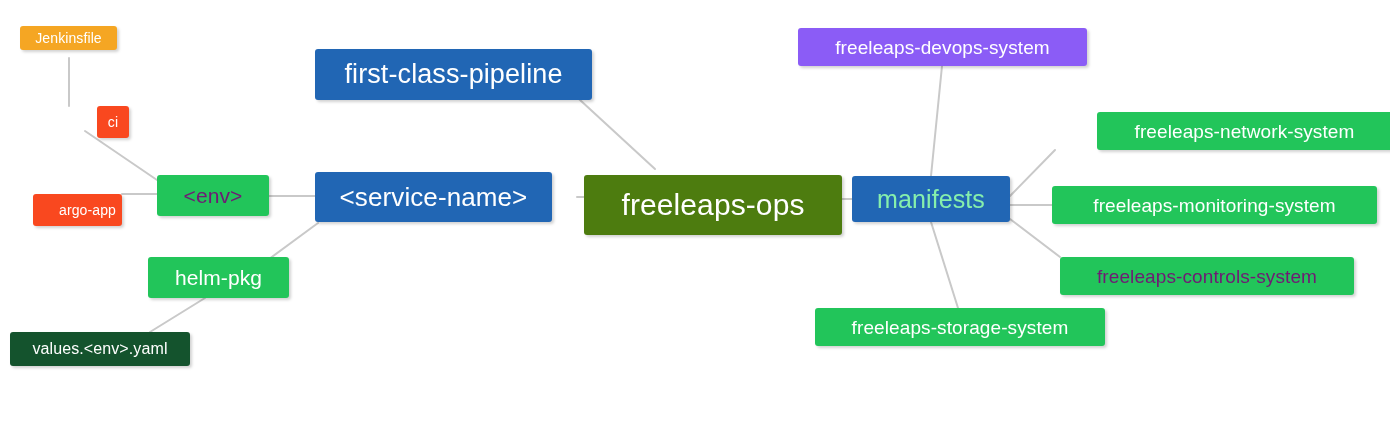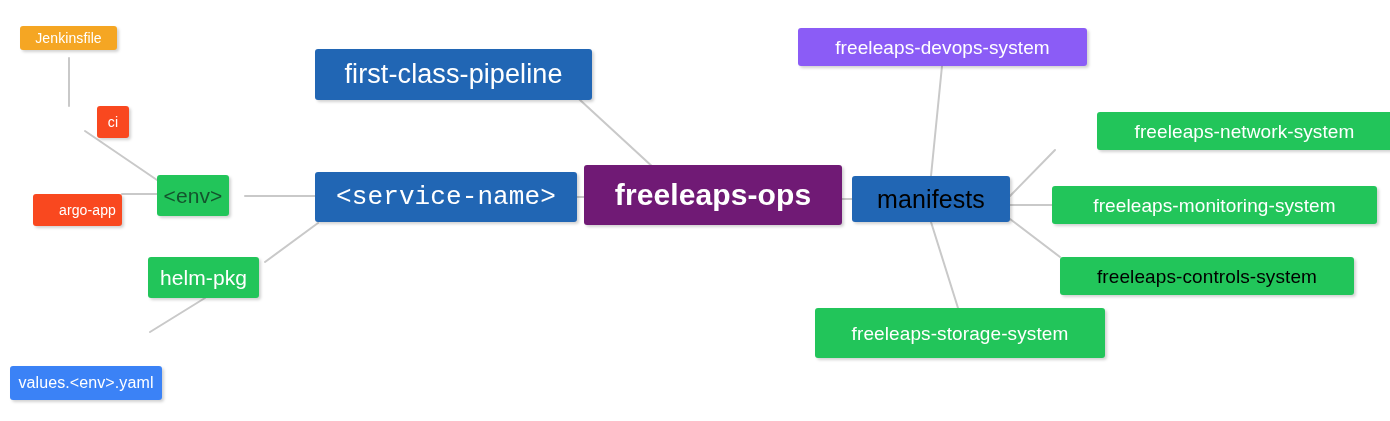--- a/index.html
+++ b/index.html
@@ -65,50 +65,50 @@
   <div id="node-layer">
       <div class="node" style="left: 20px; top: 26px; width: 97px; height: 24px; background: rgb(245, 166, 35); font-size: 14px; color: rgb(255, 255, 255);">
         <span class="node-label">Jenkinsfile</span>
       </div>
       <div class="node" style="left: 53px; top: 106px; width: 32px; height: 32px; background: rgb(249, 72, 31); font-size: 14px; color: rgb(255, 255, 255); margin-left: 44px;">
         <span class="node-label">ci</span>
       </div>
       <div class="node" style="left: 33px; top: 194px; width: 89px; height: 32px; background: rgb(249, 72, 31); font-size: 14px; color: #ffffff; padding-left: 20px;">
         <span class="node-label">argo-app</span>
       </div>
-      <div class="node" style="left: 157px; top: 175px; width: 72px; height: 41px; background: rgb(34, 197, 90); font-size: 21px; color: #14532d;">
+      <div class="node" style="left: 157px; top: 175px; width: 112px; height: 41px; background: rgb(34, 197, 90); font-size: 21px; color: #701a75;">
         <span class="node-label">&lt;env&gt;</span>
       </div>
-      <div class="node" style="left: 148px; top: 257px; width: 111px; height: 41px; background: rgb(34, 197, 90); font-size: 21px; color: rgb(255, 255, 255);">
+      <div class="node" style="left: 148px; top: 257px; width: 141px; height: 41px; background: rgb(34, 197, 90); font-size: 21px; color: rgb(255, 255, 255);">
         <span class="node-label">helm-pkg</span>
       </div>
-      <div class="node" style="left: 10px; top: 332px; width: 152px; height: 34px; background: #3b82f6; font-size: 16px; color: rgb(255, 255, 255); margin-top: 34px;">
+      <div class="node" style="left: 10px; top: 332px; width: 180px; height: 34px; background: #14532d; font-size: 16px; color: rgb(255, 255, 255);">
         <span class="node-label">values.&lt;env&gt;.yaml</span>
       </div>
       <div class="node" style="left: 315px; top: 37px; width: 277px; height: 51px; background: rgb(33, 102, 180); font-size: 27px; color: rgb(255, 255, 255); margin-top: 12px;">
         <span class="node-label">first-class-pipeline</span>
       </div>
-      <div class="node" style="left: 315px; top: 172px; width: 262px; height: 50px; background: rgb(33, 102, 180); font-size: 26px; color: rgb(255, 255, 255); font-family: Liberation Mono, monospace;">
+      <div class="node" style="left: 315px; top: 172px; width: 237px; height: 50px; background: rgb(33, 102, 180); font-size: 26px; color: rgb(255, 255, 255);">
         <span class="node-label">&lt;service-name&gt;</span>
       </div>
-      <div class="node" style="left: 584px; top: 165px; width: 258px; height: 60px; background: #701a75; font-size: 30px; color: rgb(255, 255, 255); font-weight: bold;">
+      <div class="node" style="left: 584px; top: 175px; width: 258px; height: 60px; background: #4d7c0f; font-size: 30px; color: rgb(255, 255, 255);">
         <span class="node-label">freeleaps-ops</span>
       </div>
-      <div class="node" style="left: 852px; top: 176px; width: 158px; height: 46px; background: rgb(33, 102, 180); font-size: 25px; color: #000000;">
+      <div class="node" style="left: 852px; top: 176px; width: 158px; height: 46px; background: rgb(33, 102, 180); font-size: 25px; color: #86efac;">
         <span class="node-label">manifests</span>
       </div>
       <div class="node" style="left: 798px; top: 28px; width: 289px; height: 38px; background: #8b5cf6; font-size: 19px; color: rgb(255, 255, 255);">
         <span class="node-label">freeleaps-devops-system</span>
       </div>
       <div class="node" style="left: 1097px; top: 112px; width: 295px; height: 38px; background: rgb(34, 197, 90); font-size: 19px; color: rgb(255, 255, 255);">
         <span class="node-label">freeleaps-network-system</span>
       </div>
       <div class="node" style="left: 1052px; top: 186px; width: 325px; height: 38px; background: rgb(34, 197, 90); font-size: 19px; color: rgb(255, 255, 255); justify-content: center;">
         <span class="node-label">freeleaps-monitoring-system</span>
       </div>
-      <div class="node" style="left: 1060px; top: 257px; width: 294px; height: 38px; background: rgb(34, 197, 90); font-size: 19px; color: #000000;">
+      <div class="node" style="left: 1060px; top: 257px; width: 294px; height: 38px; background: rgb(34, 197, 90); font-size: 19px; color: #701a75;">
         <span class="node-label">freeleaps-controls-system</span>
       </div>
-      <div class="node" style="left: 815px; top: 308px; width: 290px; height: 50px; background: rgb(34, 197, 90); font-size: 19px; color: rgb(255, 255, 255);">
+      <div class="node" style="left: 815px; top: 308px; width: 290px; height: 38px; background: rgb(34, 197, 90); font-size: 19px; color: rgb(255, 255, 255);">
         <span class="node-label">freeleaps-storage-system</span>
       </div>
     </div>
 </div>
 
 </body></html>

